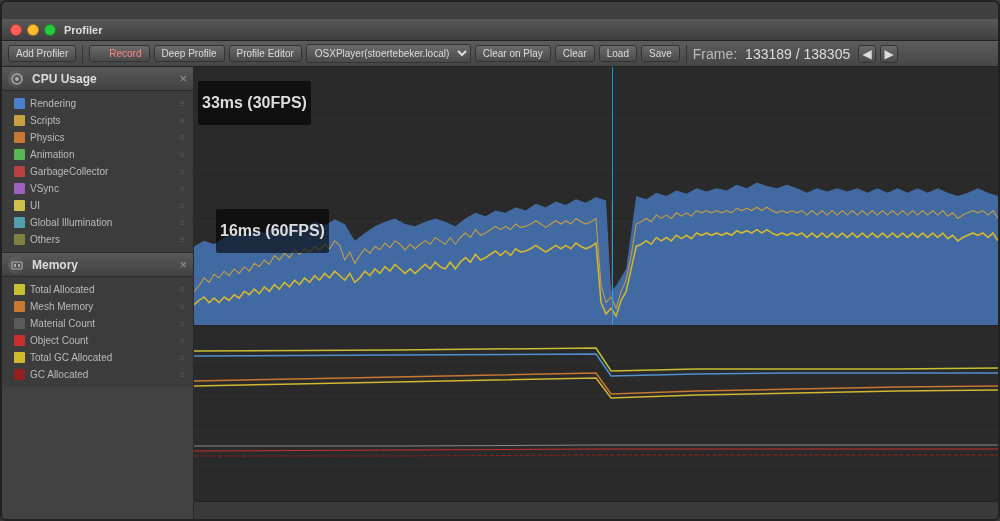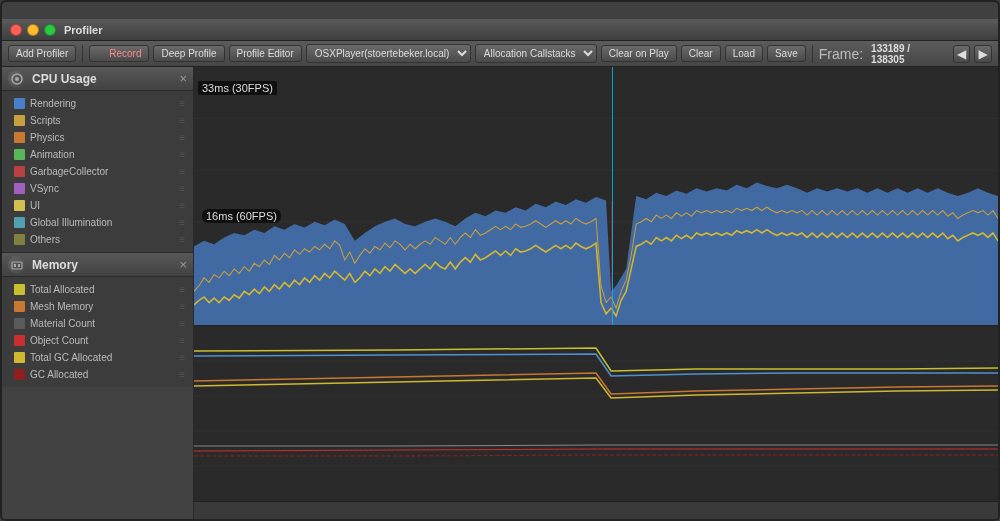--- a/index.html
+++ b/index.html
@@ -85,22 +85,22 @@
       border-radius: 3px;
       cursor: pointer;
     }
     .toolbar-label {
       color: #bbb;
       font-size: 14px;
       white-space: nowrap;
     }
     .toolbar-value {
       color: #ddd;
-      font-size: 10px;
-      font-weight: bold;
+      font-size: 14px;
+      font-weight: normal;
     }
     .toolbar-sep {
       width: 1px;
       height: 18px;
       background: #333;
       margin: 0 2px;
     }
     .toolbar-nav-btn {
       background: linear-gradient(to bottom, #6a6a6a, #4a4a4a);
       border: 1px solid #333;
@@ -230,24 +230,25 @@
     .chart-bg {
       position: absolute;
       inset: 0;
       background: #2a2a2a;
     }
 
     .chart-label {
       position: absolute;
       background: rgba(0,0,0,0.6);
       color: #ddd;
-      font-size: 11px;
-      padding: 1px 4px;
+      font-size: 16px;
+      padding: 13px 4px;
       border-radius: 2px;
       z-index: 10;
+      font-weight: bold;
     }
 
     
     .chart-svg {
       position: absolute;
       inset: 0;
       width: 100%;
       height: 100%;
     }
 
@@ -284,23 +285,20 @@
   </div>
 
   <div class="toolbar">
     <button class="toolbar-btn">Add Profiler</button>
     <div class="toolbar-sep"></div>
     <button class="toolbar-btn" style="color:#f88;padding-left:19px;">Record</button>
     <button class="toolbar-btn">Deep Profile</button>
     <button class="toolbar-btn">Profile Editor</button>
     <select class="toolbar-select">
       <option>OSXPlayer(stoertebeker.local)</option>
-    </select>
-    <select class="toolbar-select">
-      <option>Allocation Callstacks</option>
     </select>
     <button class="toolbar-btn">Clear on Play</button>
     <button class="toolbar-btn">Clear</button>
     <button class="toolbar-btn">Load</button>
     <button class="toolbar-btn">Save</button>
     <div class="toolbar-sep"></div>
     <span class="toolbar-label">Frame:</span>
     <span class="toolbar-value" style="margin-left:4px;">133189 / 138305</span>
     <div class="toolbar-nav-btn" style="margin-left:4px;">◀</div>
     <div class="toolbar-nav-btn">▶</div>
@@ -424,21 +422,21 @@
 
     <div class="chart-area">
 
       <div class="cpu-chart">
         <div class="chart-bg"></div>
 
         <div class="marker-line" style="left: 52%;"></div>
 
         <div class="chart-label" style="top: 14px; left: 4px;">33ms (30FPS)</div>
 
-        <div class="chart-label" style="top: 55%; left: 8px; border-radius: 6px;">16ms (60FPS)</div>
+        <div class="chart-label" style="top: 55%; left: 22px;">16ms (60FPS)</div>
 
         <svg class="chart-svg" viewBox="0 0 800 230" preserveAspectRatio="none">
 
           <line x1="0" y1="46" x2="800" y2="46" stroke="#383838" stroke-width="0.5"></line>
           <line x1="0" y1="92" x2="800" y2="92" stroke="#383838" stroke-width="0.5"></line>
           <line x1="0" y1="138" x2="800" y2="138" stroke="#383838" stroke-width="0.5"></line>
           <line x1="0" y1="184" x2="800" y2="184" stroke="#383838" stroke-width="0.5"></line>
 
           <polygon fill="#4a7fcb" fill-opacity="0.75" points="
             0,230 0,160 10,155 20,158 30,152 40,148 50,150 60,145 70,148 80,142 90,145 100,140 110,143 120,138 130,141 140,136 150,140 160,155 170,148 180,142 190,138 200,135 210,140 220,142 230,138 240,135 250,138 260,142 270,135 280,130 290,133 300,128 310,130 320,125 330,128 340,122 350,125 360,120 370,123 380,118 390,121 400,116 410,119 415,200 420,195 430,180 440,115 450,118 460,112 470,115 480,110 490,113 500,108 510,111 520,108 530,110 540,105 550,108 560,103 570,106 580,108 590,105 600,108 610,112 620,108 630,111 640,108 650,111 660,108 670,112 680,108 690,112 700,108 710,112 720,108 730,112 740,108 750,112 760,115 770,112 780,108 790,112 800,115 800,230

